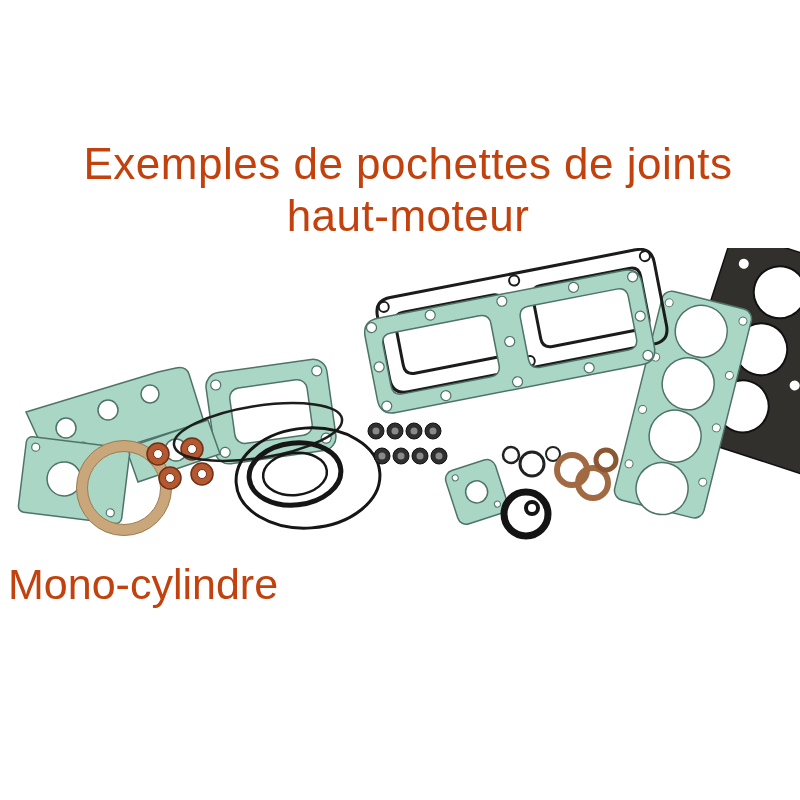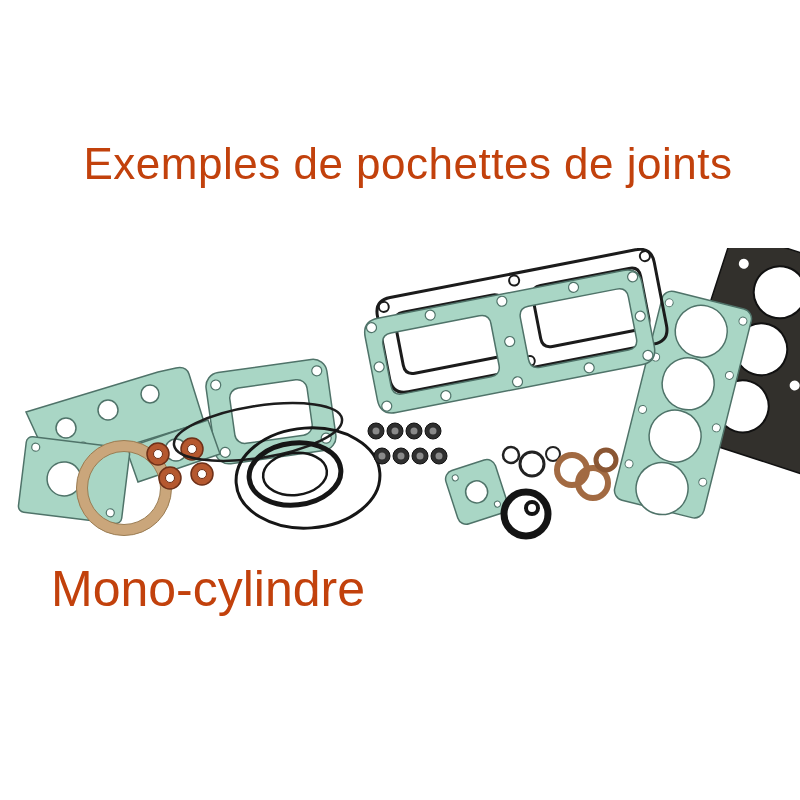--- a/index.html
+++ b/index.html
@@ -16,38 +16,38 @@
     position:absolute;
     top:138px;left:0;width:800px;
     text-align:center;
     font-size:44px;
     line-height:1.18;
     font-weight:400;
     letter-spacing:0.5px;
   }
   .caption{
     position:absolute;
-    font-size:50px;
+    font-size:43px;
     font-weight:400;
-    text-align:center;
     width:400px;
   }
   .caption.mono{left:0;top:560px;}
   .caption.multi{left:392px;top:560px;}
   svg{position:absolute;display:block;}
   #mono-svg{left:0;top:350px;}
   #multi-svg{left:340px;top:248px;}
 </style>
 </head>
 <body>
 
 <div id="canvas">
 
   <div class="title">
     <span>Exemples de pochettes de joints</span><br>
+    <span>haut-moteur</span>
   </div>
 
   <svg id="mono-svg" width="400" height="215" viewBox="0 0 400 215">
 
     <g>
       <path d="M18,62 L150,22 L168,18 Q178,16 181,24 L196,72 L54,116 Q44,119 40,110 Z" fill="#a9d6c5" stroke="#4f7369" stroke-width="1.5"></path>
       <circle cx="58" cy="78" r="10" fill="#fff" stroke="#4f7369" stroke-width="1.5"></circle>
       <circle cx="100" cy="60" r="10" fill="#fff" stroke="#4f7369" stroke-width="1.5"></circle>
       <circle cx="142" cy="44" r="9" fill="#fff" stroke="#4f7369" stroke-width="1.5"></circle>
       <circle cx="75" cy="96" r="4" fill="#fff" stroke="#4f7369" stroke-width="1.2"></circle>

